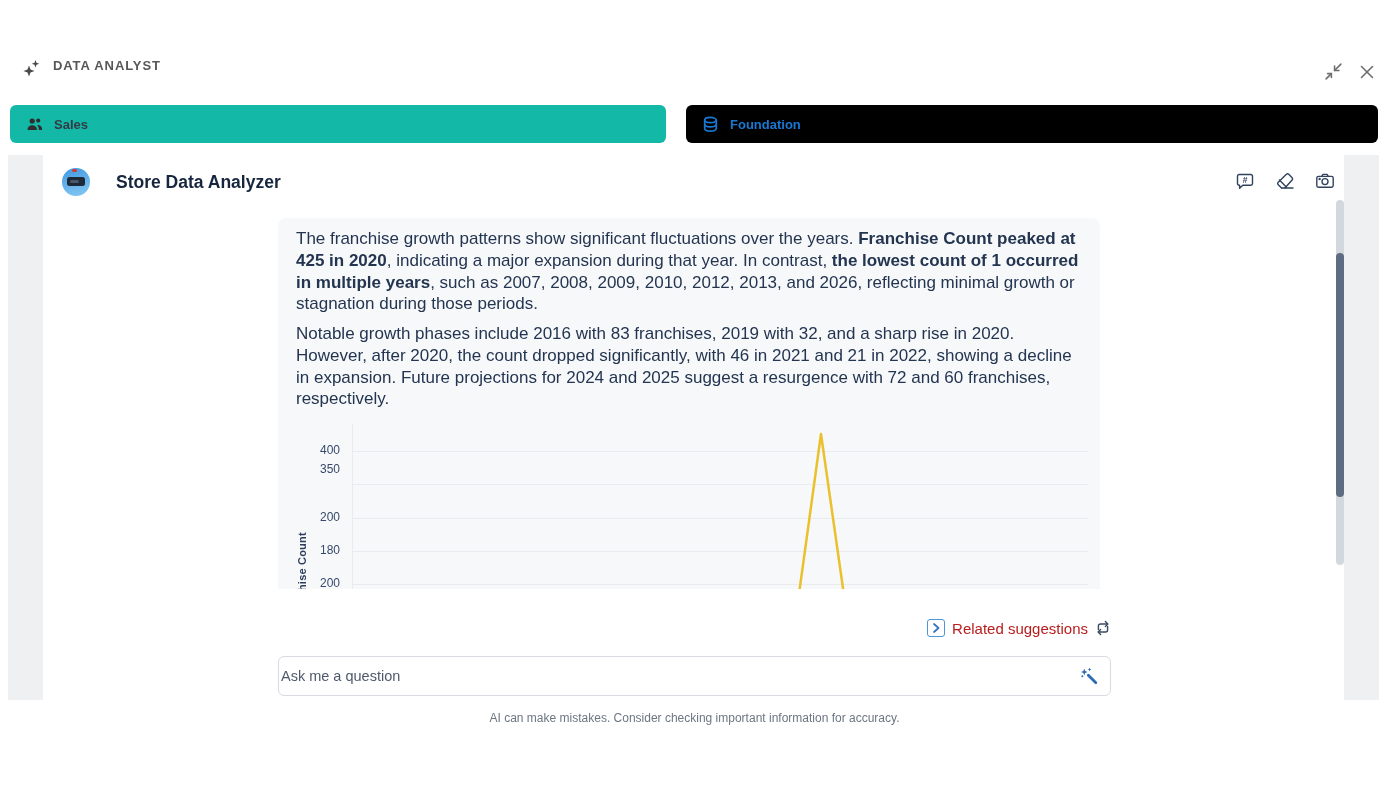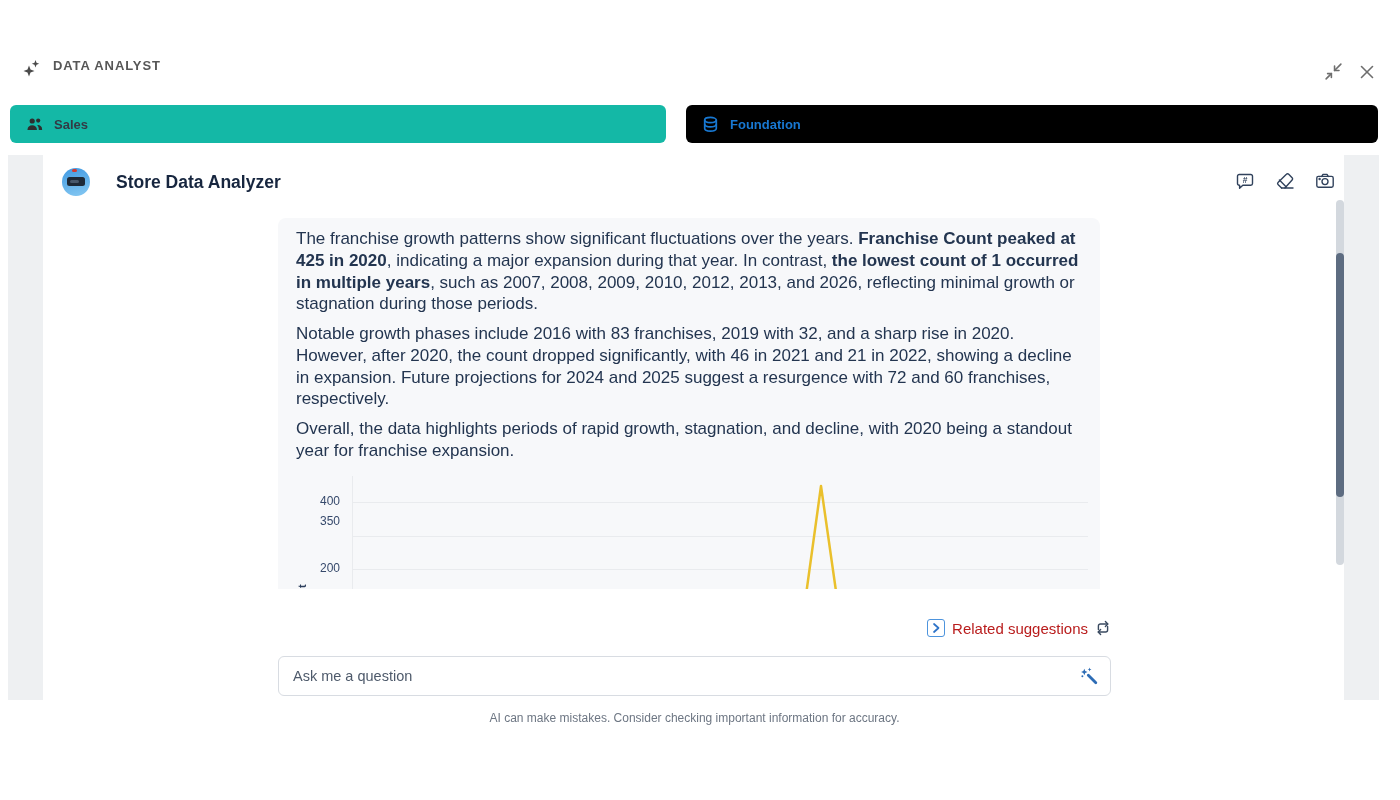--- a/index.html
+++ b/index.html
@@ -46,21 +46,21 @@
   .gridline{position:absolute;height:1px;background:#e9ebee;}
   .plot-edge{position:absolute;left:56px;top:0;width:1px;height:295px;background:#e9ebee;}
   .ytick{position:absolute;left:0;width:44px;text-align:right;font-size:12px;color:#36496b;}
   .y-axis-label{position:absolute;left:0px;top:198px;transform:rotate(-90deg);transform-origin:0 0;font-size:11px;font-weight:700;color:#2c3e5c;white-space:nowrap;letter-spacing:.2px;}
 
   
   .suggest-row{position:absolute;left:278px;top:619px;width:833px;display:flex;justify-content:flex-end;align-items:center;gap:7px;}
   .suggest-toggle{width:18px;height:18px;border:1.5px solid #4d94dd;border-radius:3px;background:#fff;display:flex;align-items:center;justify-content:center;cursor:pointer;box-sizing:border-box;}
   .suggest-label{font-size:15px;color:#b91c1c;}
   .composer{position:absolute;left:278px;top:656px;width:833px;height:40px;box-sizing:border-box;}
-  .composer input{width:100%;height:100%;box-sizing:border-box;border:1px solid #d8dce2;border-radius:6px;padding:0 44px 0 14px;font-family:"Liberation Sans",sans-serif;font-size:14.5px;color:#2c3a4e;outline:none;background:#fff;}
+  .composer input{width:100%;height:100%;box-sizing:border-box;border:1px solid #d8dce2;border-radius:6px;padding:0 44px 0 2px;font-family:"Liberation Sans",sans-serif;font-size:14.5px;color:#2c3a4e;outline:none;background:#fff;}
   .composer input::placeholder{color:#4e5a6b;opacity:1;}
   .composer .wand{position:absolute;right:12px;top:10px;cursor:pointer;}
   .app-footer{position:absolute;left:278px;top:711px;width:833px;text-align:center;font-size:12px;color:#6d7683;}
 </style>
 </head>
 <body>
 
 <div class="stage">
 
   <div class="app-header">
@@ -132,21 +132,20 @@
         <rect x="1.8" y="5.4" width="16.4" height="10.8" rx="1.6"></rect>
         <path d="M6.8 5.4 l1.2-2 h4 l1.2 2"></path>
         <circle cx="10" cy="10.6" r="3"></circle>
         <circle cx="4.6" cy="8" r="0.5" fill="#31425c"></circle>
       </svg>
     </div>
 
     <div class="msg-card">
       <p><span>The franchise growth patterns show significant fluctuations over the years. </span><span class="b">Franchise Count peaked at 425 in 2020</span><span>, indicating a major expansion during that year. In contrast, </span><span class="b">the lowest count of 1 occurred in multiple years</span><span>, such as 2007, 2008, 2009, 2010, 2012, 2013, and 2026, reflecting minimal growth or stagnation during those periods.</span></p>
       <p>Notable growth phases include 2016 with 83 franchises, 2019 with 32, and a sharp rise in 2020. However, after 2020, the count dropped significantly, with 46 in 2021 and 21 in 2022, showing a decline in expansion. Future projections for 2024 and 2025 suggest a resurgence with 72 and 60 franchises, respectively.</p>
-      <p>Overall, the data highlights periods of rapid growth, stagnation, and decline, with 2020 being a standout year for franchise expansion.</p>
 
       <div class="chart">
         <div class="y-axis-label">Franchise Count</div>
         <div class="plot-edge"></div>
 
       <div class="ytick" style="top: 185.7px;">150</div>
           <div class="gridline" style="top: 160.3px; left: 56px; width: 736px;"></div>
           <div class="ytick" style="top: 152.3px;">200</div>
           <div class="gridline" style="top: 126.9px; left: 56px; width: 736px;"></div>
           <div class="ytick" style="top: 118.9px;">180</div>

